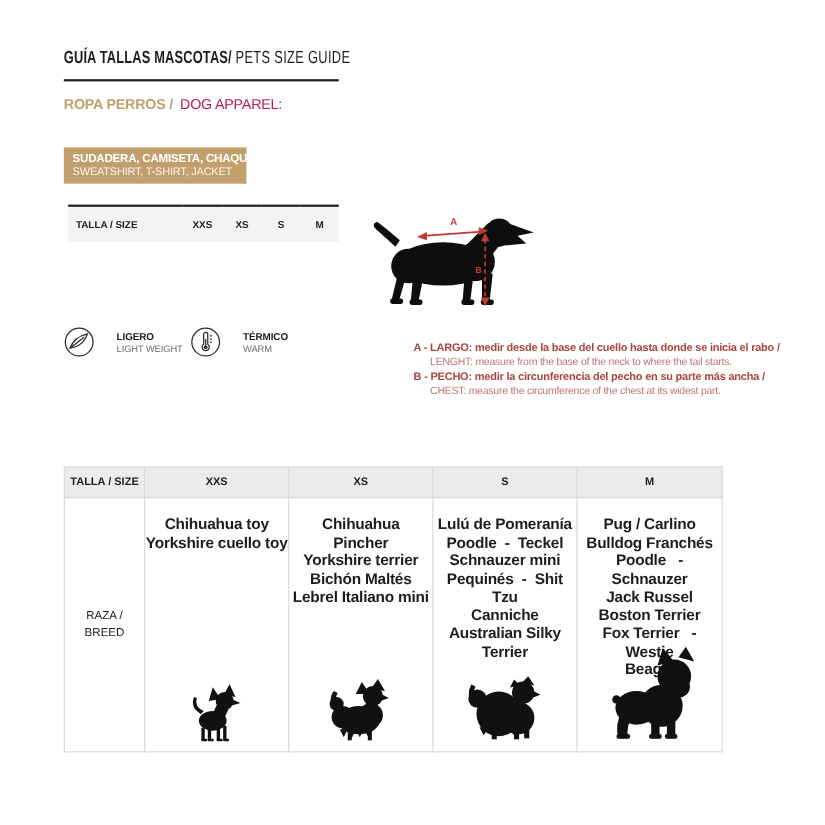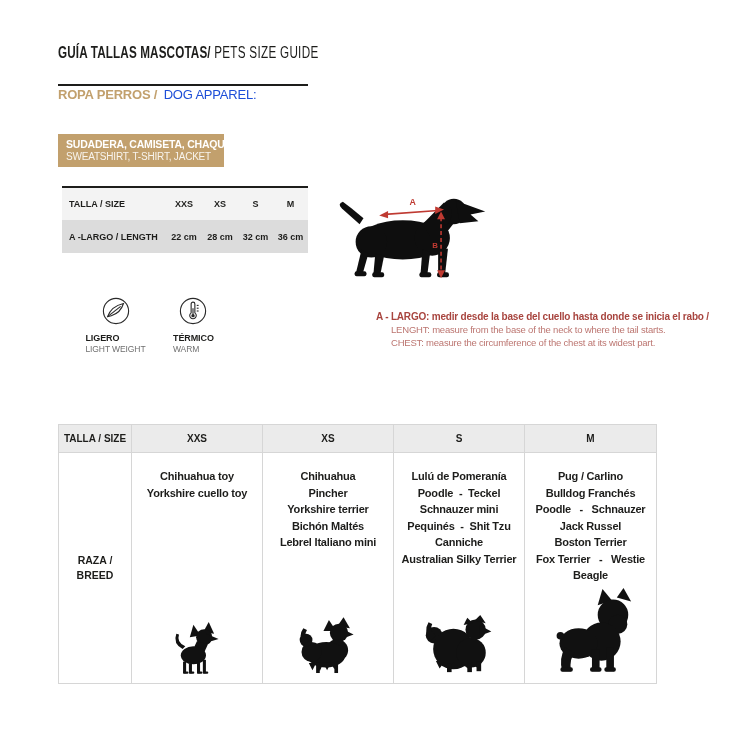--- a/index.html
+++ b/index.html
@@ -2,61 +2,61 @@
 <html><head>
 <meta charset="utf-8">
 <style>
   * { margin:0; padding:0; box-sizing:border-box; }
   body { background:#fff; }
   .page {
     position:relative; width:750px; height:750px; background:#ffffff;
     font-family:"Liberation Sans","DejaVu Sans",sans-serif; color:#1d1d1b; overflow:hidden;
   }
   
-  .title-wrap { position:absolute; left:58px; top:44px; width:250px; border-bottom:2px solid #1d1d1b; padding-bottom:22px; }
+  .title-wrap { position:absolute; left:58px; top:44px; width:250px; border-bottom:2px solid #1d1d1b; padding-bottom:10px; }
   .title-inner { display:inline-block; white-space:nowrap; transform:scaleX(0.73); transform-origin:left center; font-size:16px; font-weight:bold; letter-spacing:0.2px; }
   .title-en { font-weight:normal; letter-spacing:0.4px; }
   
   .section-label { position:absolute; left:58px; top:87px; font-size:13px; letter-spacing:-0.2px; }
   .section-es { color:#c2a06d; font-weight:bold; }
-  .section-en { color:#1d4ed8; font-weight:normal; margin-left:3px;margin-top:31px; }
+  .section-en { color:#be185d; font-weight:normal; margin-left:3px;margin-top:31px; }
   
   .category-box { position:absolute; left:58px; top:134px; width:166px; background:#c2a06d; color:#fff; padding:4px 8px 5px 8px; }
   .category-es { font-size:10.5px; font-weight:bold; letter-spacing:-0.2px; white-space:nowrap; }
   .category-en { font-size:10px; color:rgba(255,255,255,0.88); letter-spacing:-0.2px; white-space:nowrap; margin-top:1px; }
   
   table.size-table { position:absolute; left:62px; top:186px; width:246px; border-collapse:collapse; table-layout:fixed; border-top:2px solid #1d1d1b; }
   table.size-table td, table.size-table th { height:33px; font-size:9px; font-weight:bold; vertical-align:middle; }
   table.size-table .lbl { text-align:left; padding-left:7px; }
   table.size-table .val { text-align:center; }
   tr.st-head  { background:#f3f3f3; }
   tr.st-largo { background:#dcdcdc; }
   tr.st-pecho { background:#ffffff; }
   
   .dog-diagram { position:absolute; left:336px; top:186px; width:162px; height:102px; }
   
   .features { position:absolute; left:58px; top:297px; display:grid; grid-template-columns:115px auto; grid-row-gap:21px; }
-  .feature { display:flex; align-items:center; gap:8px;flex-direction:column; }
+  .feature { display:flex; align-items:center; gap:20px; }
   .feature .ic { width:28px; height:28px; flex:0 0 28px; }
   .feature .ftxt { line-height:10px; }
   .f-es { font-size:9px; font-weight:bold; letter-spacing:-0.1px; }
   .f-en { font-size:8.5px; color:#6f6f6f; margin-top:1px; letter-spacing:-0.1px; }
   
   .notes { position:absolute; left:337px; top:311px; width:372px;margin-left:39px; }
   .note-es { font-size:10px; font-weight:bold; color:#a8453f; line-height:12.5px; letter-spacing:-0.2px; }
   .note-en { font-size:9.5px; color:#bc7570; line-height:12.5px; padding-left:15px; letter-spacing:-0.2px; margin-bottom:1px; }
   
   table.breed-table { position:absolute; left:58px; top:424px; width:598px; border-collapse:collapse; table-layout:fixed; }
   table.breed-table th, table.breed-table td { border:1px solid #d6d6d6; }
   table.breed-table th { height:28px; background:#ebebeb; font-size:10px; font-weight:bold; vertical-align:middle; text-align:center; }
   table.breed-table td { background:#fff; vertical-align:top; padding:0; }
   .cell-wrap { position:relative; height:230px; }
-  .raza-wrap { display:flex; height:230px; align-items:center; justify-content:center; text-align:center; font-size:10.5px; font-weight:bold; line-height:15px; }
+  .raza-wrap { display:flex; height:230px; align-items:center; justify-content:center; text-align:center; font-size:10.5px; font-weight:normal; line-height:15px; }
   .breed-list { padding-top:15px; text-align:center; }
-  .breed-line { font-size:11px; font-weight:bold; line-height:16.5px; white-space:pre-wrap; letter-spacing:-0.2px; }
+  .breed-line { font-size:14px; font-weight:bold; line-height:16.5px; white-space:pre-wrap; letter-spacing:-0.2px; }
   .dog-slot { position:absolute; left:0; right:0; bottom:7px; display:flex; justify-content:center; align-items:flex-end; }
 </style>
 </head>
 <body>
 
 <div class="page">
 
   <div class="title-wrap">
     <div class="title-inner">
       <span>GUÍA TALLAS MASCOTAS/</span>
@@ -82,27 +82,20 @@
         <col style="width:35px">
         <col style="width:35px">
       </colgroup>
     <tbody>
         <tr class="st-head">
       <th class="lbl">TALLA /  SIZE</th>
       <th class="val">XXS</th>
       <th class="val">XS</th>
       <th class="val">S</th>
       <th class="val">M</th>
-    </tr>
-    <tr class="st-largo">
-      <td class="lbl">A -LARGO / LENGTH</td>
-      <td class="val">22 cm</td>
-      <td class="val">28 cm</td>
-      <td class="val">32 cm</td>
-      <td class="val">36 cm</td>
     </tr>
   </tbody>
     </table>
 
   <div class="dog-diagram">
     <svg viewBox="0 0 165 100" width="162" height="100">
       <g fill="#0e0e0e">
         <path d="M24,38 L6,22 Q1,17 7,15 L16,22 28,32 Z"></path>
         <ellipse cx="68" cy="54" rx="44" ry="20"></ellipse>
         <circle cx="36" cy="56" r="16"></circle>
@@ -162,20 +155,21 @@
       <div class="ftxt">
         <div class="f-es">TÉRMICO</div>
         <div class="f-en">WARM</div>
       </div>
     </div>
   </div>
 
   <div class="notes">
     <div class="note-es">A - LARGO: medir desde la base del cuello hasta donde se inicia el rabo /</div>
     <div class="note-en">LENGHT: measure from the base of the neck to where the tail starts.</div>
+    <div class="note-es">B - PECHO: medir la circunferencia del pecho en su parte más ancha /</div>
     <div class="note-en">CHEST: measure the circumference of the chest at its widest part.</div>
   </div>
 
   <table class="breed-table">
     <colgroup>
         <col style="width:73px">
         <col style="width:131px">
         <col style="width:131px">
         <col style="width:131px">
         <col style="width:132px">

